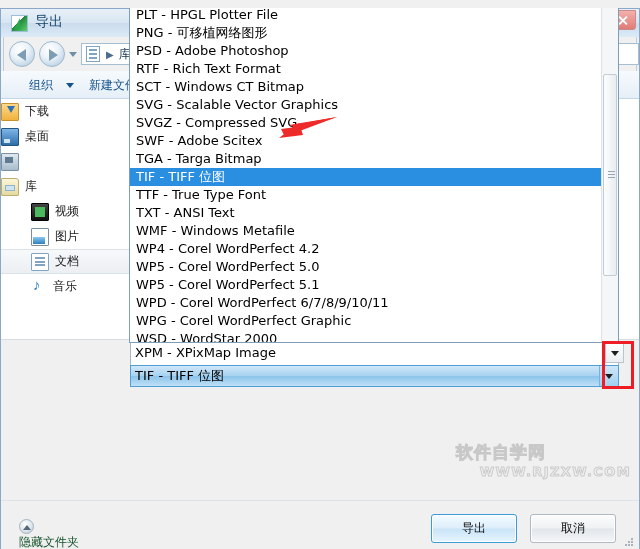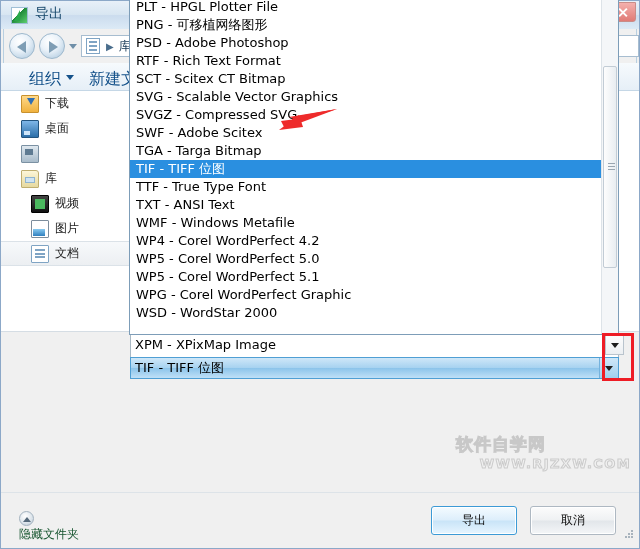--- a/index.html
+++ b/index.html
@@ -1,21 +1,21 @@
 <!DOCTYPE html>
 <html><head>
 <meta charset="utf-8">
 <style>
   html,body{margin:0;padding:0;}
   body{
     width:640px;height:549px;overflow:hidden;position:relative;
     font-family:"Liberation Sans","DejaVu Sans",sans-serif;
     font-size:12px;color:#000;background:#f0f0f0;
   }
-  #root{position:absolute;inset:0;overflow:hidden;}
+  #root{position:absolute;inset:0;overflow:hidden;margin-top:8px;}
 
   
   .dialog{
     position:absolute;left:0;top:0;width:640px;height:549px;
     background:#f0f0f0;
     border:1px solid #8ca8c8;
     box-sizing:border-box;
   }
   .dialog-inner{
     position:absolute;left:2px;top:2px;right:2px;bottom:2px;
@@ -88,39 +88,39 @@
   .addr-sep{margin:0 5px 0 6px;font-size:10px;color:#4a6d8c;}
   .addr-crumb{font-size:12px;color:#10324f;}
 
   
   .cmdbar{
     position:absolute;left:0;top:62px;width:638px;height:28px;
     background:linear-gradient(to bottom,#f6fafd,#e6eff7);
     border-bottom:1px solid #c5d7e6;box-sizing:border-box;
   }
   .cmd-item{
-    position:absolute;top:6px;font-size:16px;color:#15528a;
+    position:absolute;top:6px;font-size:12px;color:#15528a;
   }
   .cmd-organize{left:28px;}
   .cmd-caret{
     position:absolute;left:65px;top:12px;width:0;height:0;
     border-left:4px solid transparent;border-right:4px solid transparent;
     border-top:5px solid #15528a;
   }
   .cmd-newfolder{left:88px;}
 
   
   .sidebar{
     position:absolute;left:0;top:90px;width:130px;height:240px;
     background:#fff;border-right:1px solid #d3dde6;box-sizing:border-box;
     overflow:hidden;
   }
   .side-row{
     position:relative;height:25px;display:flex;align-items:center;
-    padding-left:20px;font-size:12px;color:#1b1b1b;white-space:nowrap;
+    font-size:12px;color:#1b1b1b;white-space:nowrap;
   }
   .side-row.indent{padding-left:30px;}
   .side-row.selected{
     background:linear-gradient(to bottom,#f7f9fb,#eceff2);
     border:1px solid #dbe2e8;border-left:none;border-right:none;box-sizing:border-box;
   }
   .side-ico{
     width:16px;height:16px;margin-right:6px;flex:0 0 16px;position:relative;
   }
   .ico-download{background:linear-gradient(to bottom,#ffd98a,#f0b23e);border:1px solid #c8912e;border-radius:1px;}
@@ -346,20 +346,24 @@
             <span>视频</span>
           </div>
           <div class="side-row indent">
             <span class="side-ico ico-pic"></span>
             <span>图片</span>
           </div>
           <div class="side-row indent selected">
             <span class="side-ico ico-doc"></span>
             <span>文档</span>
           </div>
+          <div class="side-row indent">
+            <span class="side-ico ico-music"></span>
+            <span>音乐</span>
+          </div>
         </div>
     </div>
 
     <div class="pane-divider"></div>
 
     <div class="form">
       
       
       
       
@@ -387,32 +391,33 @@
       <div class="wm-cn">软件自学网</div>
       <div class="wm-en">WWW.RJZXW.COM</div>
     </div>
 
     <div class="dropdown">
       <div class="dd-list" id="dd-list">
           <div class="dd-item">PLT - HPGL Plotter File</div>
           <div class="dd-item">PNG - 可移植网络图形</div>
           <div class="dd-item">PSD - Adobe Photoshop</div>
           <div class="dd-item">RTF - Rich Text Format</div>
-          <div class="dd-item">SCT - Scitex CT Bitmap</div>
+          <div class="dd-item">SCT - Windows CT Bitmap</div>
           <div class="dd-item">SVG - Scalable Vector Graphics</div>
           <div class="dd-item">SVGZ - Compressed SVG</div>
           <div class="dd-item">SWF - Adobe Scitex</div>
           <div class="dd-item">TGA - Targa Bitmap</div>
           <div class="dd-item sel">TIF - TIFF 位图</div>
           <div class="dd-item">TTF - True Type Font</div>
           <div class="dd-item">TXT - ANSI Text</div>
           <div class="dd-item">WMF - Windows Metafile</div>
           <div class="dd-item">WP4 - Corel WordPerfect 4.2</div>
           <div class="dd-item">WP5 - Corel WordPerfect 5.0</div>
           <div class="dd-item">WP5 - Corel WordPerfect 5.1</div>
+          <div class="dd-item">WPD - Corel WordPerfect 6/7/8/9/10/11</div>
           <div class="dd-item">WPG - Corel WordPerfect Graphic</div>
           <div class="dd-item">WSD - WordStar 2000</div>
         </div>
       <div class="dd-scroll">
         <div class="dd-thumb">
           <span class="grip"></span>
         </div>
       </div>
     </div>
 

